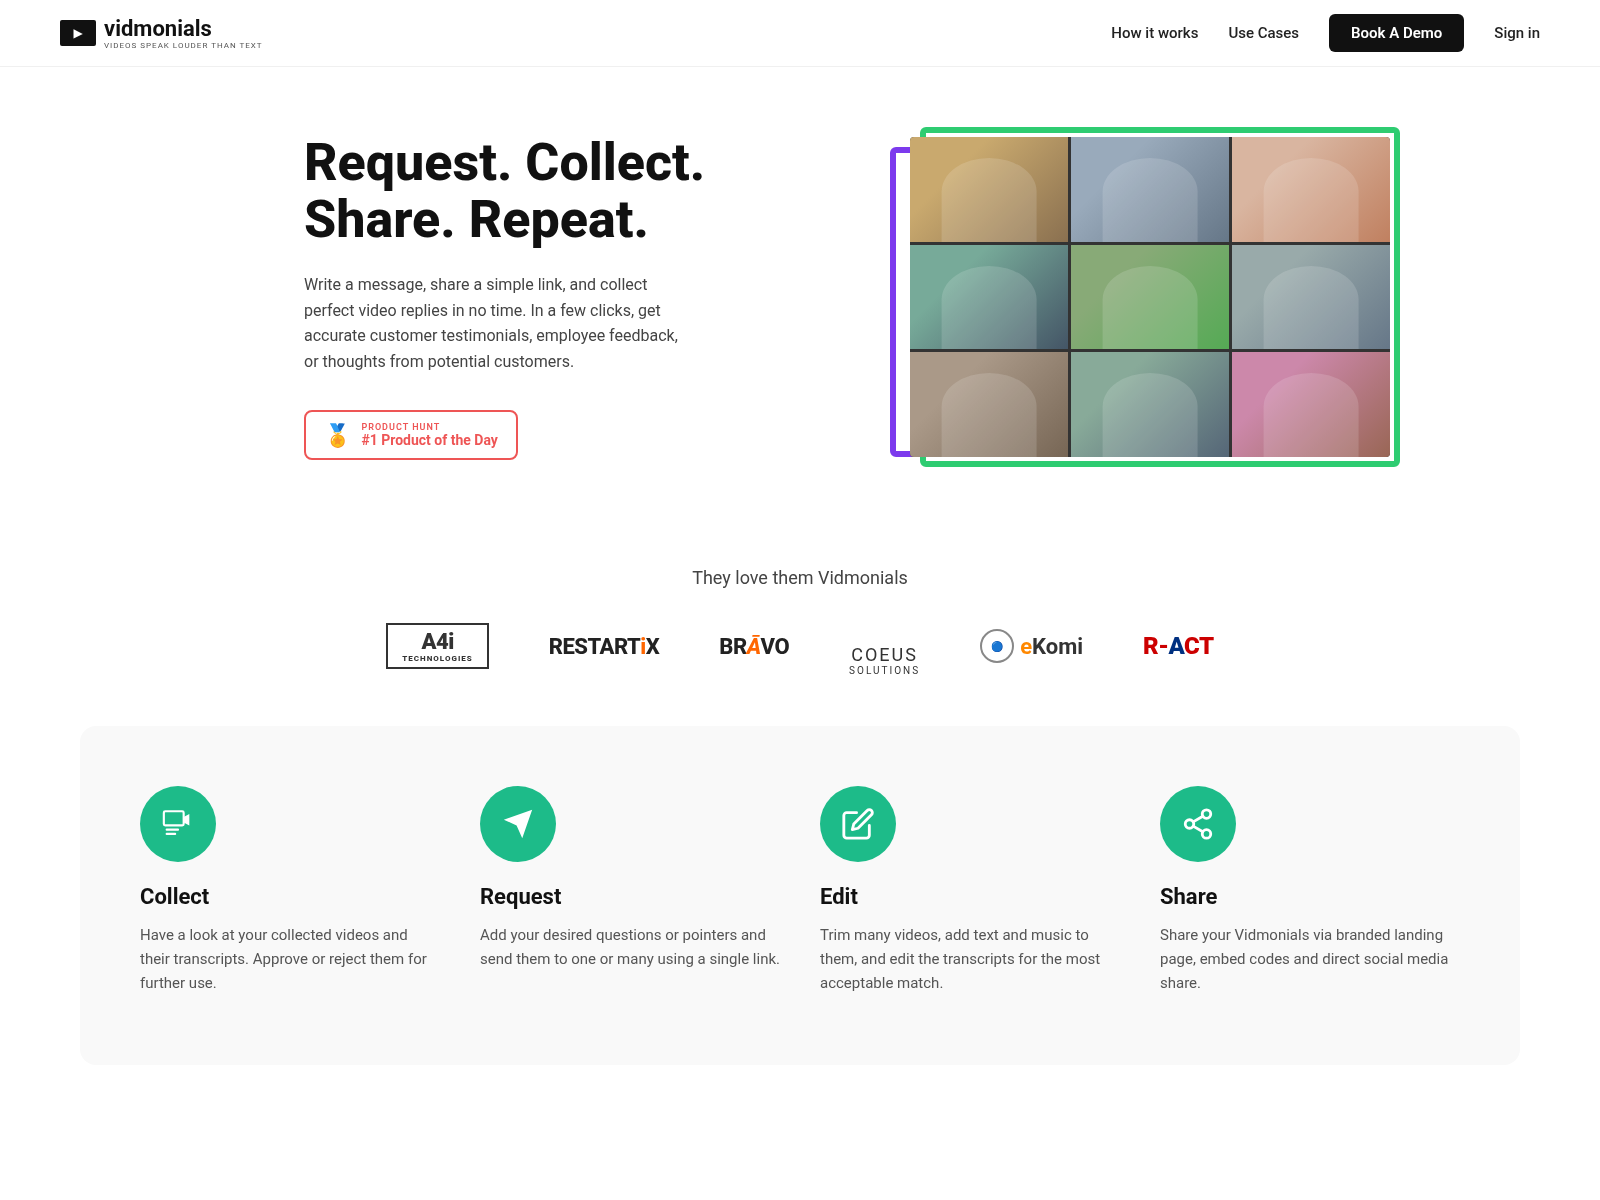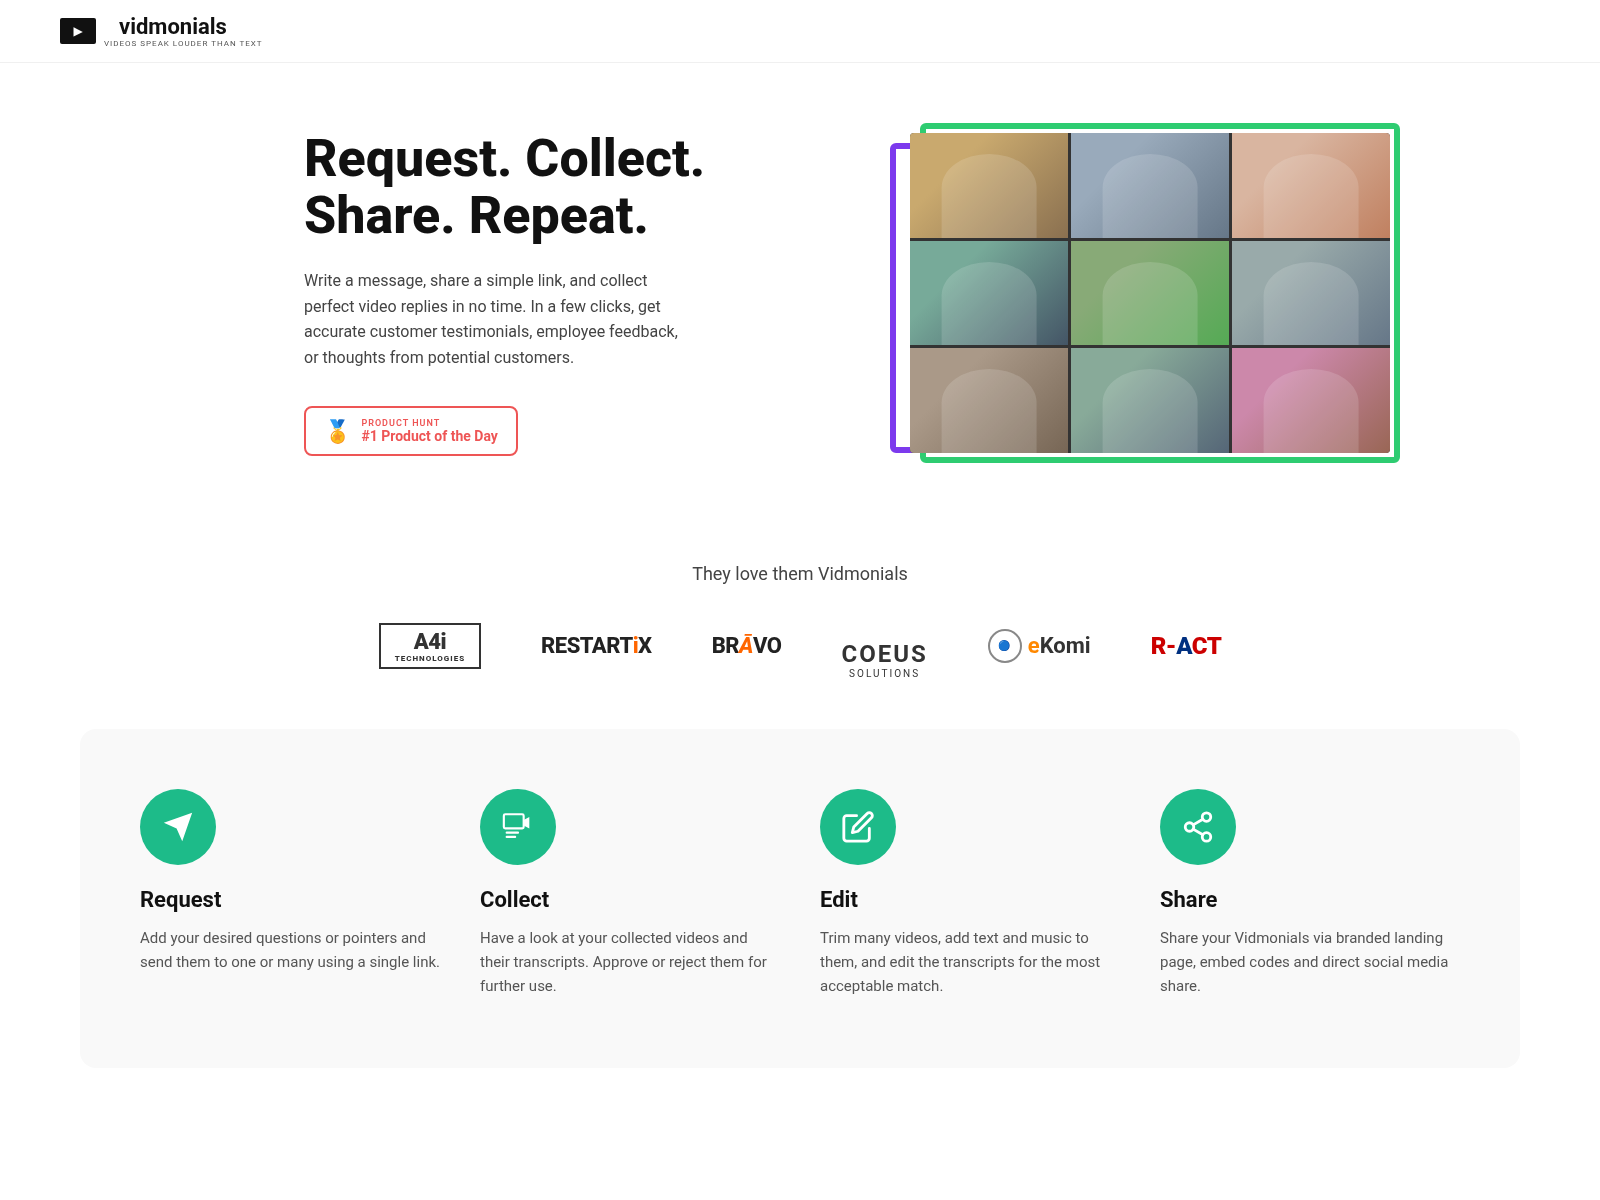--- a/index.html
+++ b/index.html
@@ -12,21 +12,21 @@
     }
     .logo-wrap { display: flex; align-items: center; gap: 8px; }
     .logo-icon {
       width: 36px; height: 26px; background: #111; border-radius: 2px;
       display: flex; align-items: center; justify-content: center;
     }
     .logo-icon::before {
       content: '▶'; color: #fff; font-size: 12px;
     }
     .logo-text { display: flex; flex-direction: column; }
-    .logo-name { font-size: 22px; font-weight: 700; color: #111; margin-left: 15px; }
+    .logo-name { font-size: 22px; font-weight: 700; color: #111; }
     .logo-tagline { font-size: 8px; letter-spacing: 1px; color: #555; text-transform: uppercase; }
     .nav-links { display: flex; align-items: center; gap: 30px; }
     .nav-link { text-decoration: none; color: #222; font-size: 15px; font-weight: 500; }
     .nav-btn-demo {
       background: #111; color: #fff; padding: 10px 22px; border-radius: 6px;
       font-size: 15px; font-weight: 600; text-decoration: none; cursor: pointer;
     }
     .nav-signin { text-decoration: none; color: #222; font-size: 15px; font-weight: 500; }
 
     
@@ -120,20 +120,26 @@
 <body>
 
 <nav>
   <div class="logo-wrap">
     <div class="logo-icon"></div>
     <div class="logo-text">
       <span class="logo-name">vidmonials</span>
       <span class="logo-tagline">VIDEOS SPEAK LOUDER THAN TEXT</span>
     </div>
   </div>
+  <div class="nav-links">
+    <a class="nav-link" href="#">How it works</a>
+    <a class="nav-link" href="#">Use Cases</a>
+    <a class="nav-btn-demo" href="#">Book A Demo</a>
+    <a class="nav-signin" href="#">Sign in</a>
+  </div>
 </nav>
 
 <section class="hero">
   <div class="hero-left">
     <h1 class="hero-title">Request. Collect. Share. Repeat.</h1>
     <p class="hero-desc">Write a message, share a simple link, and collect perfect video replies in no time. In a few clicks, get accurate customer testimonials, employee feedback, or thoughts from potential customers.</p>
     <div class="product-hunt-badge">
       <span class="ph-medal">🏅</span>
       <div class="ph-text">
         <span class="ph-label">PRODUCT HUNT</span>
@@ -185,56 +191,56 @@
       <span style="font-size:22px; font-weight:900;">A4i</span>
       <span style="font-size:8px; letter-spacing:1px;">TECHNOLOGIES</span>
     </div>
     <div class="logo-brand restart">
       RESTART<span>i</span>X
     </div>
     <div class="logo-brand bravo">
       BR<span style="color:#f60; font-style:italic;">Ā</span>VO
     </div>
     <div class="logo-brand coeus" style="font-size:15px; letter-spacing:3px; display:flex; flex-direction:column; align-items:center;">
-      <span style="font-size:24px; font-weight:700; letter-spacing:2px;margin-top:28px;">COEUS</span>
+      <span style="font-size:18px; font-weight:400; letter-spacing:2px;margin-top:28px;">COEUS</span>
       <span style="font-size:10px; letter-spacing:2px; font-weight:400;">SOLUTIONS</span>
     </div>
     <div style="display:flex; align-items:center; gap:6px;">
       <span style="width:34px; height:34px; border-radius:50%; border:2px solid #888; display:flex; align-items:center; justify-content:center; font-size:10px;">🔵</span>
       <span style="font-size:22px; font-weight:700; color:#f80;">e<span style="color:#333;">Komi</span></span>
     </div>
     <div class="logo-brand react" style="font-size:24px; font-weight:900; color:#c00;">
       R-<span style="color:#003080;">A</span>CT
     </div>
   </div>
 </section>
 
 <section class="features-section">
   <div class="features-grid">
 
     <div class="feature-item">
       <div class="feature-icon-circle">
         <svg viewBox="0 0 24 24" xmlns="http://www.w3.org/2000/svg">
-          <path d="M22 2L11 13M22 2L15 22l-4-9-9-4 20-7z"></path>
-        </svg>
-      </div>
-      <h3 class="feature-title">Request</h3>
-      <p class="feature-desc">Add your desired questions or pointers and send them to one or many using a single link.</p>
-    </div>
-
-    <div class="feature-item">
-      <div class="feature-icon-circle">
-        <svg viewBox="0 0 24 24" xmlns="http://www.w3.org/2000/svg">
           <rect x="2" y="3" width="14" height="10" rx="1" stroke="white" stroke-width="1.5" fill="none"></rect>
           <path d="M16 7l4-2v8l-4-2V7z" fill="white"></path>
           <path d="M4 16h8M4 19h6" stroke="white" stroke-width="1.5" stroke-linecap="round"></path>
         </svg>
       </div>
       <h3 class="feature-title">Collect</h3>
       <p class="feature-desc">Have a look at your collected videos and their transcripts. Approve or reject them for further use.</p>
+    </div>
+
+    <div class="feature-item">
+      <div class="feature-icon-circle">
+        <svg viewBox="0 0 24 24" xmlns="http://www.w3.org/2000/svg">
+          <path d="M22 2L11 13M22 2L15 22l-4-9-9-4 20-7z"></path>
+        </svg>
+      </div>
+      <h3 class="feature-title">Request</h3>
+      <p class="feature-desc">Add your desired questions or pointers and send them to one or many using a single link.</p>
     </div>
 
     <div class="feature-item">
       <div class="feature-icon-circle">
         <svg viewBox="0 0 24 24" xmlns="http://www.w3.org/2000/svg">
           <path d="M11 4H4a2 2 0 00-2 2v14a2 2 0 002 2h14a2 2 0 002-2v-7" stroke="white" stroke-width="2" stroke-linecap="round" stroke-linejoin="round" fill="none"></path>
           <path d="M18.5 2.5a2.121 2.121 0 013 3L12 15l-4 1 1-4 9.5-9.5z" stroke="white" stroke-width="2" stroke-linecap="round" stroke-linejoin="round" fill="none"></path>
         </svg>
       </div>
       <h3 class="feature-title">Edit</h3>

